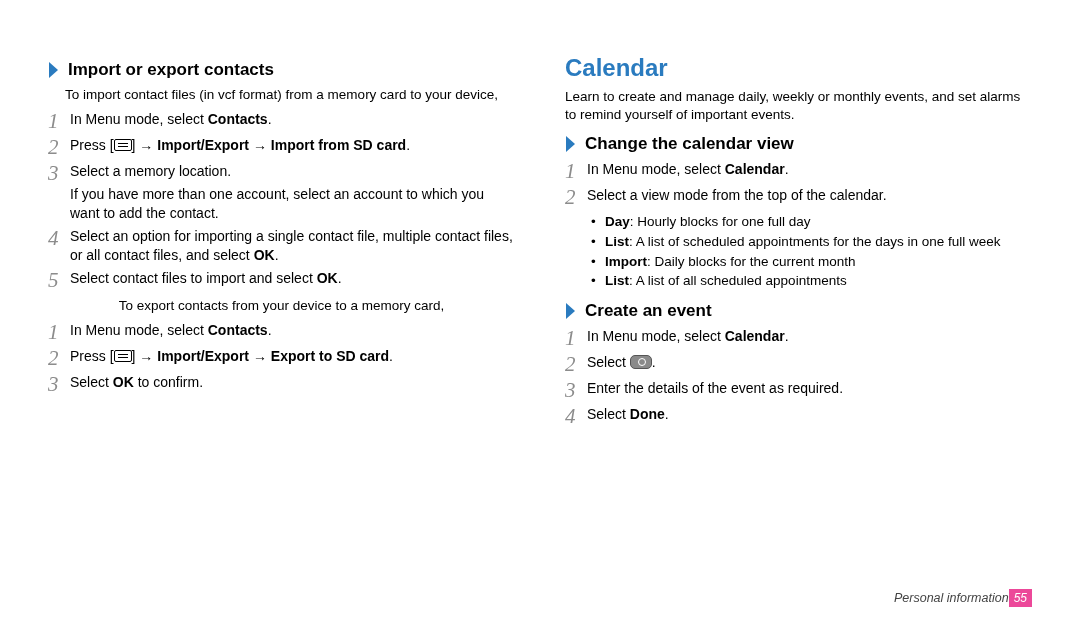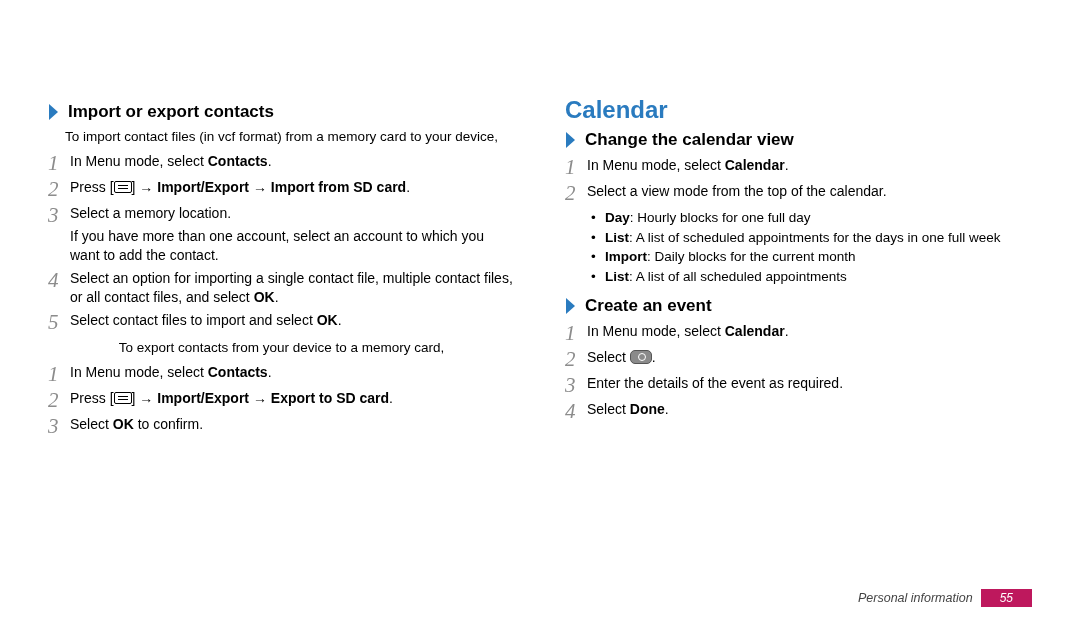--- a/index.html
+++ b/index.html
@@ -7,21 +7,21 @@
     width: 1080px;
     height: 629px;
     background: #fff;
     font-family: "Myriad Pro", "Segoe UI", Arial, sans-serif;
     color: #000;
     position: relative;
     overflow: hidden;
   }
   .page {
     display: flex;
-    padding: 96px 48px 40px 48px;
+    padding: 54px 48px 40px 48px;
     gap: 50px;
   }
   .col {
     flex: 1;
     min-width: 0;
   }
   .section-title {
     font-size: 24px;
     font-weight: bold;
     color: #2a7bbf;
@@ -135,32 +135,32 @@
     height: 6px;
     border: 1px solid #fff;
     border-radius: 50%;
   }
   .footer {
     position: absolute;
     bottom: 22px;
     right: 48px;
     display: flex;
     align-items: center;
-    gap: 8px;
+    gap: 0;
   }
   .footer-text {
     font-style: italic;
     font-size: 12.5px;
     color: #444;
   }
   .footer-page {
-    background: #be185d;
+    background: #ec4899;
     color: #fff;
     font-size: 12px;
-    padding: 2px 19px;
+    padding: 2px 5px;
     font-style: italic;
   }
 </style>
 </head>
 <body>
 
 <div class="page">
 
   <div class="col">
 
@@ -227,20 +227,21 @@
     <div class="step">
       <div class="step-num">3</div>
       <div class="step-text">
         <span>Select </span><b>OK</b><span> to confirm.</span>
       </div>
     </div>
   </div>
 
   <div class="col">
     <div class="section-title">Calendar</div>
+    <div class="section-intro">Learn to create and manage daily, weekly or monthly events, and set alarms to remind yourself of important events.</div>
 
     <div class="subhead">
       <svg class="chevron" viewBox="0 0 14 18">
           <path d="M1 1 L10 9 L1 17 Z"></path>
         </svg>
       <span>Change the calendar view</span>
     </div>
 
     <div class="step">
       <div class="step-num">1</div>

